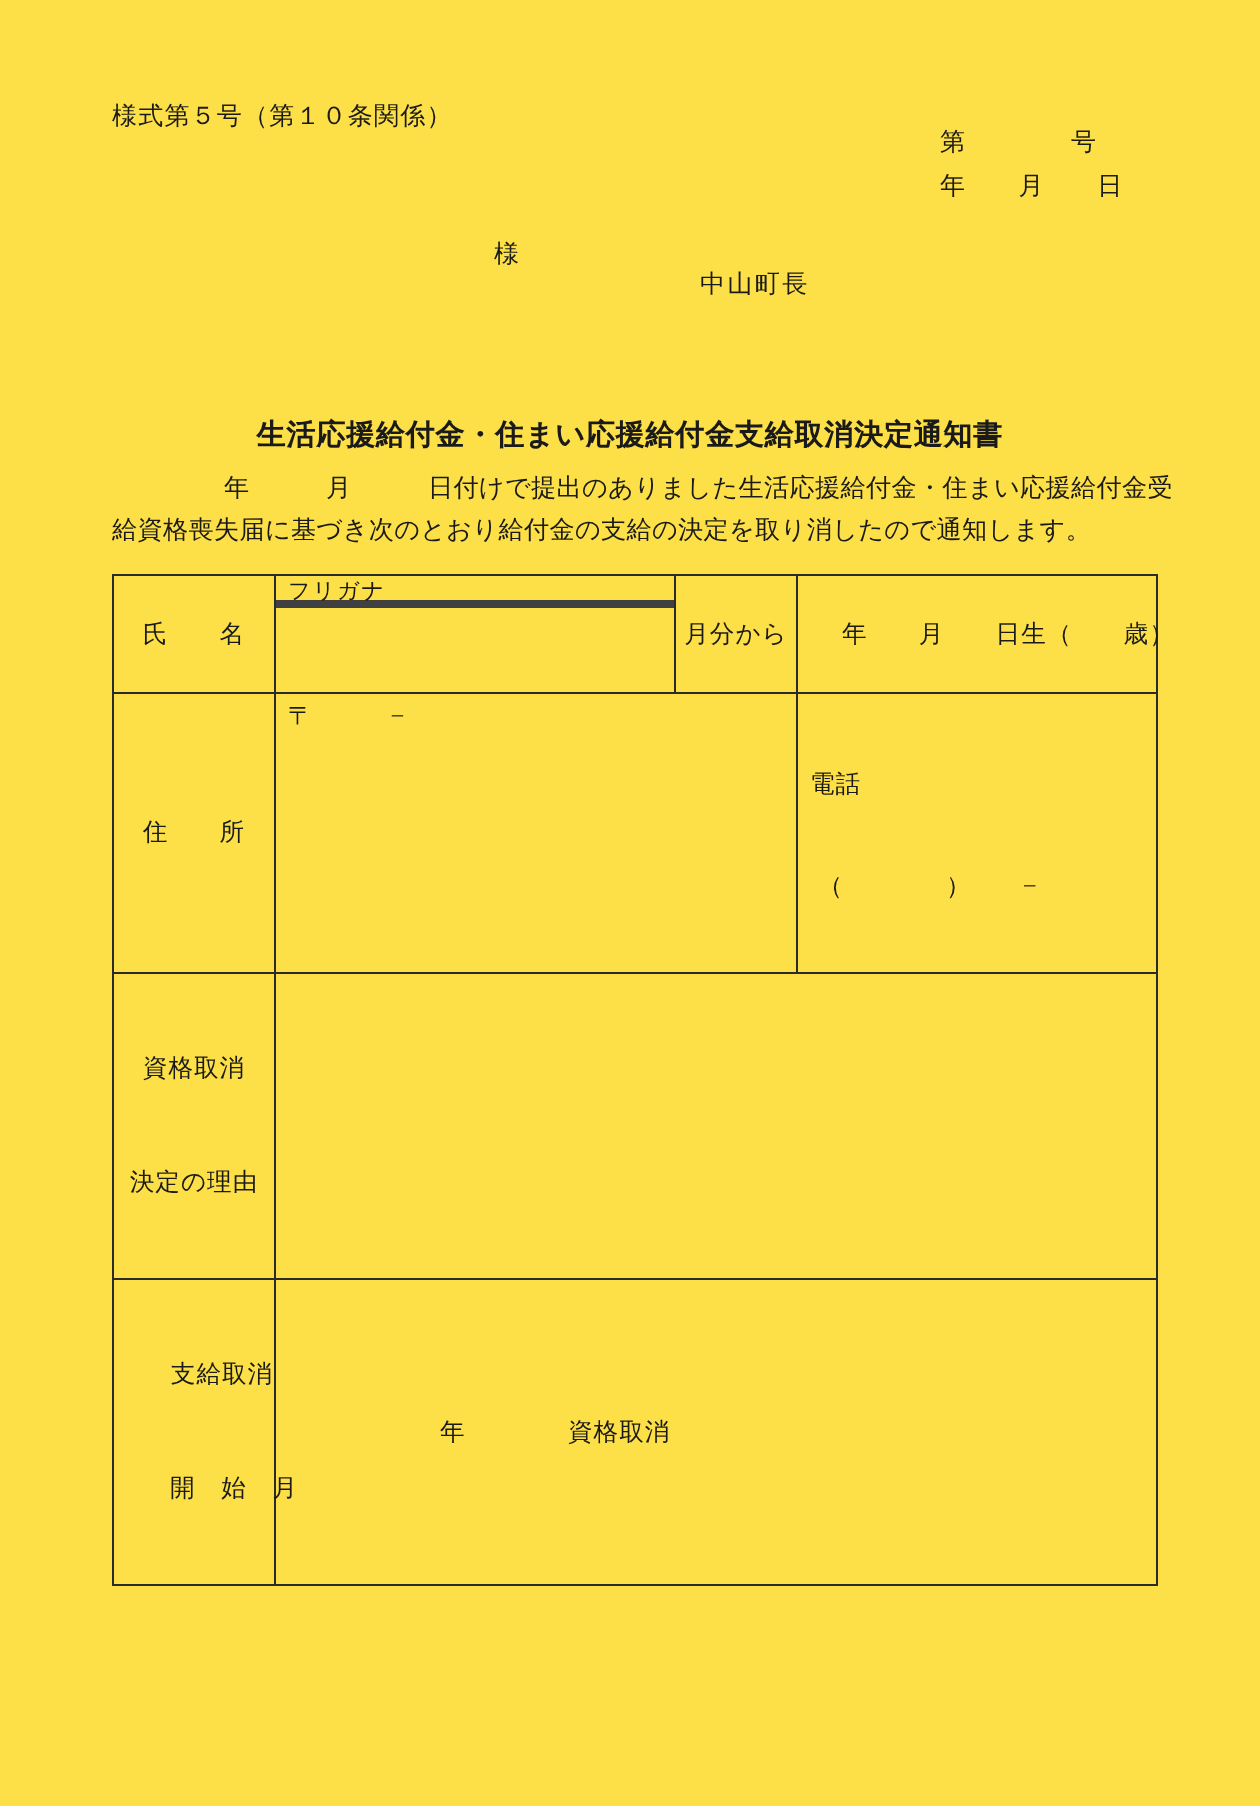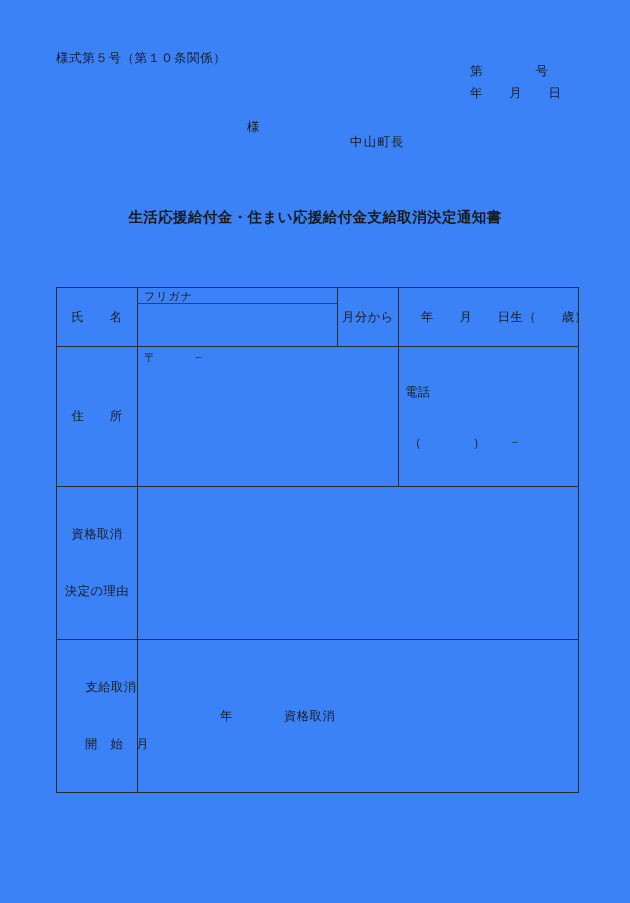--- a/index.html
+++ b/index.html
@@ -8,21 +8,21 @@
     background: #ffffff;
   }
   body {
     font-family: "Liberation Serif", "DejaVu Serif", serif;
     color: #1a1a1a;
   }
   .page {
     position: relative;
     width: 630px;
     height: 903px;
-    background: #3b82f6;
+    background: #fde047;
     overflow: hidden;
   }
 
   
   .form-no {
     position: absolute;
     left: 56px;
     top: 50px;
     font-size: 12.5px;
     letter-spacing: 0.6px;
@@ -116,21 +116,21 @@
 
   
   .r-name td { height: 58px; }
   .c-name-label { width: 80px; }
   .c-name-value { width: 199px; padding: 0 !important; vertical-align: top !important; }
   .c-dob-label  { width: 60px; }
   .c-dob-value  { width: 179px; }
 
   .furigana-box {
     height: 16px;
-    border-bottom: 1px solid #404040;
+    border-bottom: 4px solid #404040;
     font-size: 11px;
     line-height: 16px;
     padding-left: 6px;
     letter-spacing: 1px;
     white-space: pre;
     box-sizing: border-box;
   }
   .name-blank {
     height: 40px;
   }
@@ -179,20 +179,24 @@
   <div class="form-no">様式第５号（第１０条関係）</div>
 
   <div class="doc-number">第　　　　号</div>
   <div class="doc-date">年　　月　　日</div>
 
   <div class="addressee">様</div>
   <div class="issuer">中山町長</div>
 
   <div class="doc-title">生活応援給付金・住まい応援給付金支給取消決定通知書</div>
 
+  <div class="body-text">
+    <div class="line"><span class="indent"></span><span>年　　　月　　　日付けで提出のありました生活応援給付金・住まい応援給付金受</span></div>
+    <div class="line">給資格喪失届に基づき次のとおり給付金の支給の決定を取り消したので通知します。</div>
+  </div>
 
   <table class="form-table">
     <tbody>
       <tr class="r-name">
         <td class="lbl c-name-label">氏　　名</td>
         <td class="c-name-value">
           <div class="furigana-box">フリガナ</div>
           <div class="name-blank"></div>
         </td>
         <td class="lbl c-dob-label">月分から</td>

